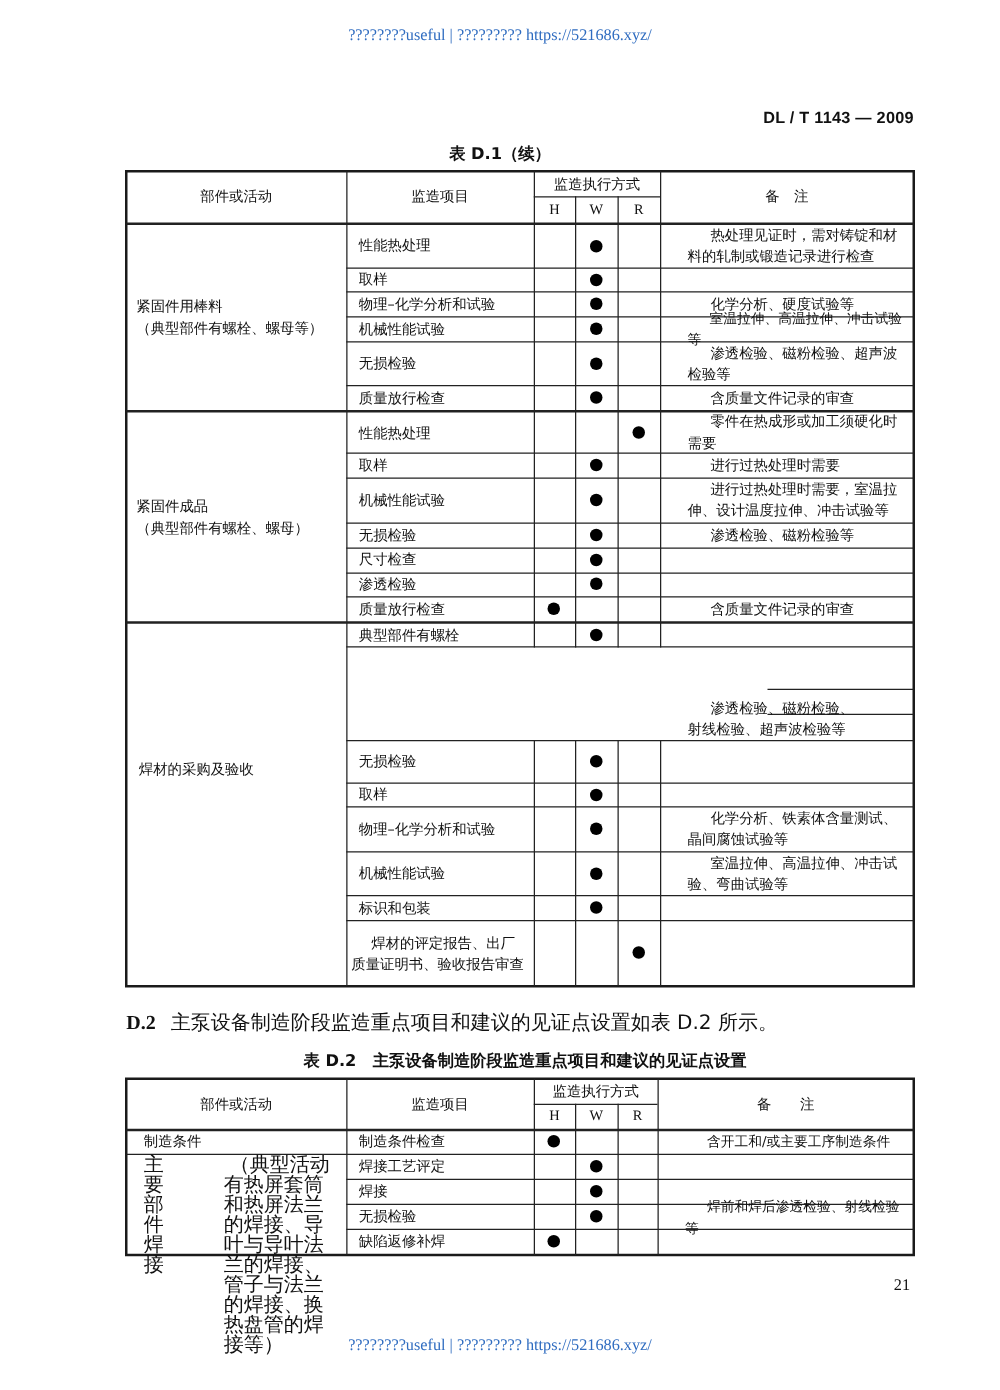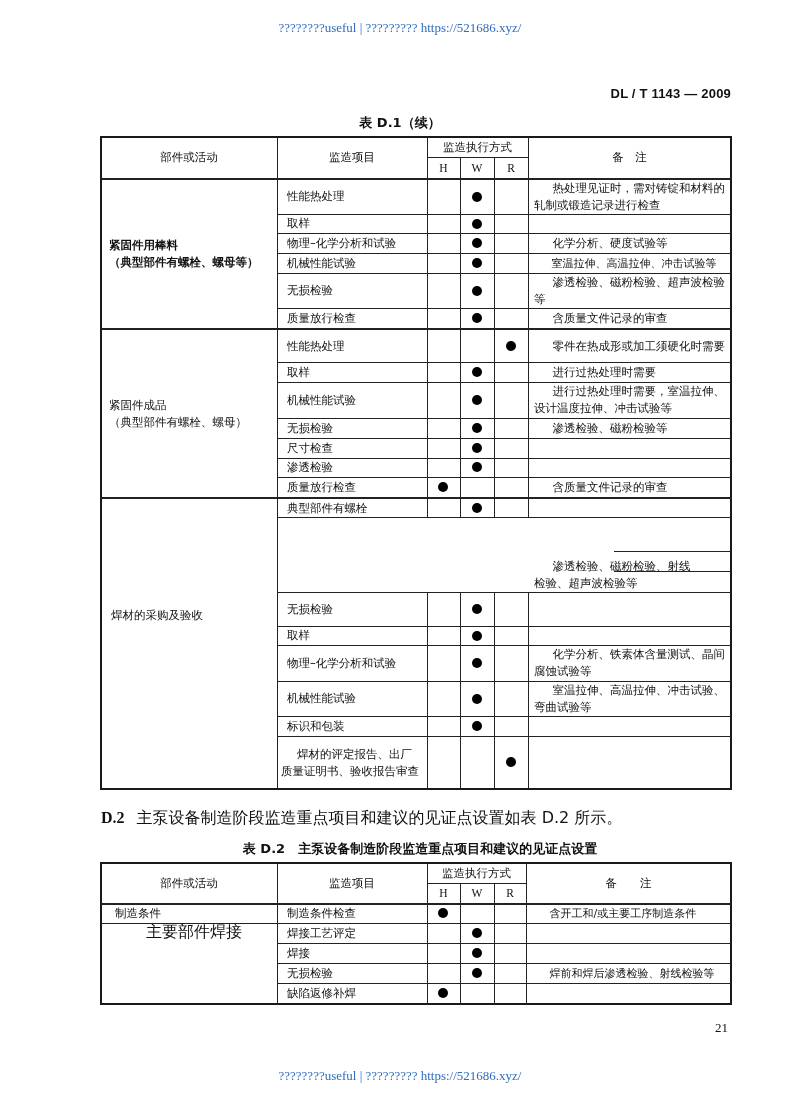--- a/index.html
+++ b/index.html
@@ -15,21 +15,21 @@
   .page-num { right: 72px; top: 1020px; font-family: "Liberation Serif", serif; font-size: 13px; }
 
   
   .tbl { position: absolute; border: 2px solid #1a1a1a; box-sizing: border-box; }
   .hl { position: absolute; height: 0; border-top: 1px solid #222; }
   .vl { position: absolute; width: 0; border-left: 1px solid #222; }
   .cell { position: absolute; box-sizing: border-box; font-size: 11.5px; line-height: 17px;
           display: flex; align-items: center; }
   .cell.center { justify-content: center; text-align: center; }
   .cell.item { padding-left: 10px; }
-  .cell.note { padding-left: 6px; padding-right: 4px; text-indent: 1.6em; }
+  .cell.note { padding-left: 22px; padding-right: 4px; text-indent: 1.6em; }
   .cell.act { padding-left: 8px; }
   .dot { position: absolute; width: 10px; height: 10px; border-radius: 50%; background: #000; }
   .hdr { font-size: 11.5px; }
 </style>
 </head>
 <body>
 
 <div class="abs watermark" style="top:20px;">????????useful | ????????? https://521686.xyz/</div>
 
 <div class="abs std-code">DL / T 1143 — 2009</div>
@@ -53,21 +53,21 @@
   <div class="hl" style="left:101px; top:178px; width:630px; border-top-width:2px;"></div>
 
   <div class="cell center hdr" style="left:101px; top:137px; width:176px; height:41px;">部件或活动</div>
   <div class="cell center hdr" style="left:277px; top:137px; width:150px; height:41px;">监造项目</div>
   <div class="cell center hdr" style="left:427px; top:137px; width:101px; height:20px;">监造执行方式</div>
   <div class="cell center hdr" style="left:427px; top:158px; width:33px; height:20px; font-family:'Liberation Serif',serif;">H</div>
   <div class="cell center hdr" style="left:460px; top:158px; width:34px; height:20px; font-family:'Liberation Serif',serif;">W</div>
   <div class="cell center hdr" style="left:494px; top:158px; width:34px; height:20px; font-family:'Liberation Serif',serif;">R</div>
   <div class="cell center hdr" style="left:528px; top:137px; width:203px; height:41px; white-space:pre;">备　注</div>
 
-  <div class="cell act" style="left:101px; top:179px; width:176px; height:149px; flex-direction:column; align-items:flex-start; justify-content:center;font-weight:bold;">
+  <div class="cell act" style="left:101px; top:179px; width:176px; height:149px; flex-direction:column; align-items:flex-start; justify-content:center;">
     <span>紧固件用棒料</span>
     <span>（典型部件有螺栓、螺母等）</span>
   </div>
 
   <div class="hl" style="left:277px; top:214px; width:454px;"></div>
   <div class="hl" style="left:277px; top:233px; width:454px;"></div>
   <div class="hl" style="left:277px; top:253px; width:454px;"></div>
   <div class="hl" style="left:277px; top:273px; width:454px;"></div>
   <div class="hl" style="left:277px; top:308px; width:454px;"></div>
   <div class="hl" style="left:101px; top:328px; width:630px; border-top-width:2px;"></div>
@@ -226,20 +226,21 @@
 
   <div>
     <div class="cell act" style="left:101px; top:904px; width:176px; height:19px; padding-left:14px;">制造条件</div>
     <div class="cell item" style="left:277px; top:904px; width:150px; height:19px;">制造条件检查</div>
     <div class="dot" style="left:438px; top:908px;"></div>
     <div class="cell note" style="left:526px; top:904px; width:205px; height:19px; font-size:11px;">含开工和/或主要工序制造条件</div>
   </div>
 
   <div class="cell" style="left:101px; top:924px; width:176px; height:80px; flex-direction:row; align-items:flex-start; justify-content:center; padding:0 4px; font-size:16px; line-height:16px;gap:48px;">
     <span style="padding-left:10px;">主要部件焊接</span>
+    <span style="text-indent:0.3em;">（典型活动有热屏套筒和热屏法兰的焊接、导叶与导叶法兰的焊接、管子与法兰的焊接、换热盘管的焊接等）</span>
   </div>
   <div>
     <div class="cell item" style="left:277px; top:924px; width:150px; height:19px;">焊接工艺评定</div>
     <div class="dot" style="left:472px; top:928px;"></div>
   </div>
   <div>
     <div class="cell item" style="left:277px; top:944px; width:150px; height:19px;">焊接</div>
     <div class="dot" style="left:472px; top:948px;"></div>
   </div>
   <div>

